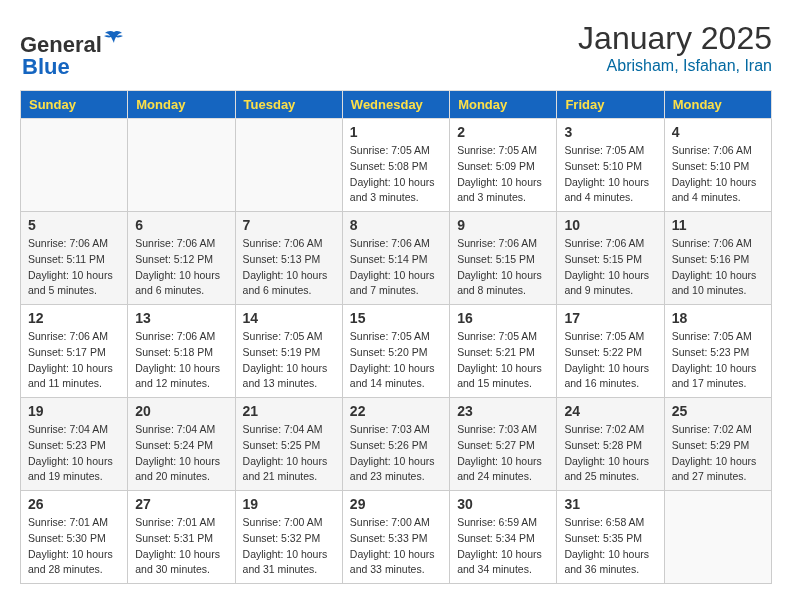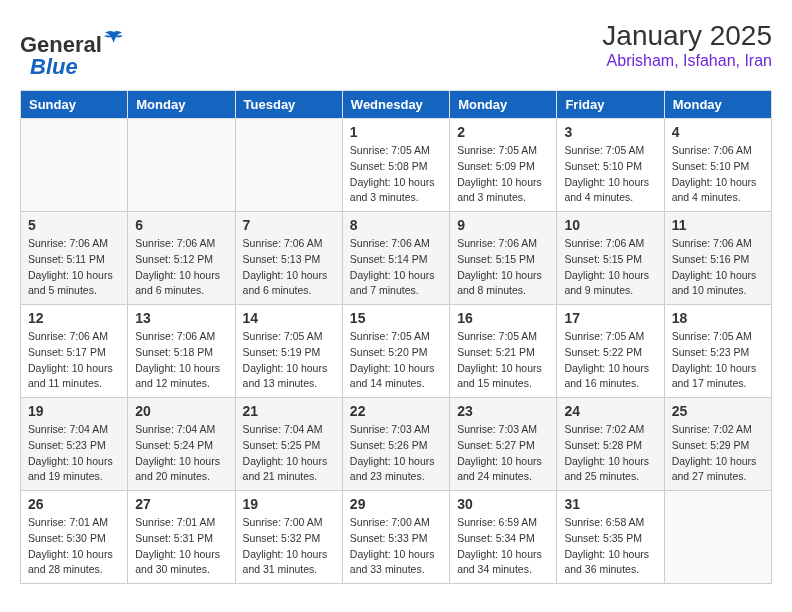--- a/index.html
+++ b/index.html
@@ -18,36 +18,36 @@
     }
     .logo {
       display: flex;
       flex-direction: column;
       align-items: flex-start;
     }
     .title-section {
       text-align: right;
     }
     .calendar-title {
-      font-size: 28px;
+      font-size: 32px;
       color: #333;
       font-weight: normal;
     }
     .calendar-subtitle {
       font-size: 16px;
-      color: #6d28d9;
+      color: #0369a1;
     }
     .calendar-table {
       width: 100%;
       border-collapse: collapse;
       table-layout: fixed;
     }
     .calendar-table th {
       background-color: #1565c0;
-      color: #ffffff;
+      color: #fde047;
       text-align: left;
       padding: 6px 8px;
       font-size: 13px;
       font-weight: bold;
       border: 1px solid #ddd;
     }
     .calendar-table td {
       border: 1px solid #ccc;
       vertical-align: top;
       padding: 5px 7px;
@@ -78,21 +78,21 @@
 <body>
 
 <div class="header">
   <div class="logo">
     <div style="display:flex; align-items:center; gap:2px;">
       <span style="font-size:22px; font-weight:bold; color:#333;margin-top:12px;">General</span>
       <svg width="20" height="18" viewBox="0 0 20 18">
         <path d="M10 2 C12 0, 16 1, 18 3 C16 3, 14 4, 13 6 C15 5, 17 5, 19 6 C17 7, 14 8, 12 7 C11 9, 10 11, 10 13 C9 11, 8 9, 7 7 C5 8, 2 7, 0 6 C2 5, 4 5, 6 6 C5 4, 3 3, 1 3 C3 1, 7 0, 10 2 Z" fill="#1565c0"></path>
       </svg>
     </div>
-    <span style="font-size:22px; font-weight:bold; color:#1565c0; margin-top:-4px; margin-left:10px;font-style:italic;">Blue</span>
+    <span style="font-size:22px; font-weight:bold; color:#1565c0; margin-top:-4px; margin-left:2px;">Blue</span>
   </div>
   <div class="title-section">
     <div class="calendar-title">January 2025</div>
     <div class="calendar-subtitle">Abrisham, Isfahan, Iran</div>
   </div>
 </div>
 
 <table class="calendar-table">
   <thead>
     <tr>

